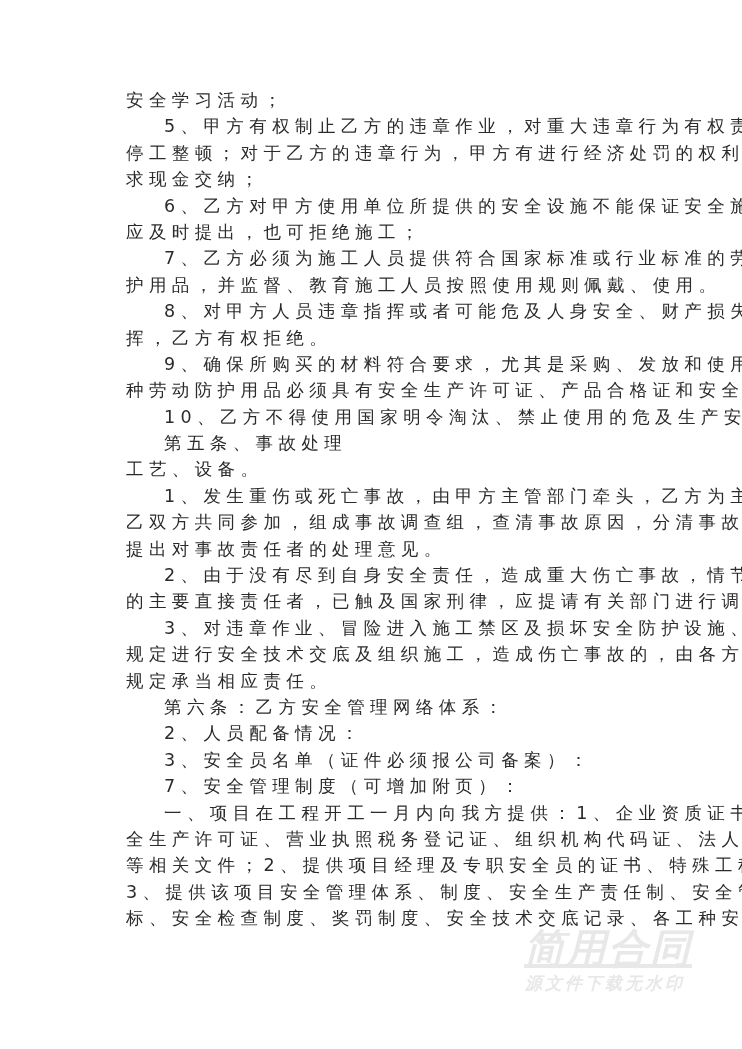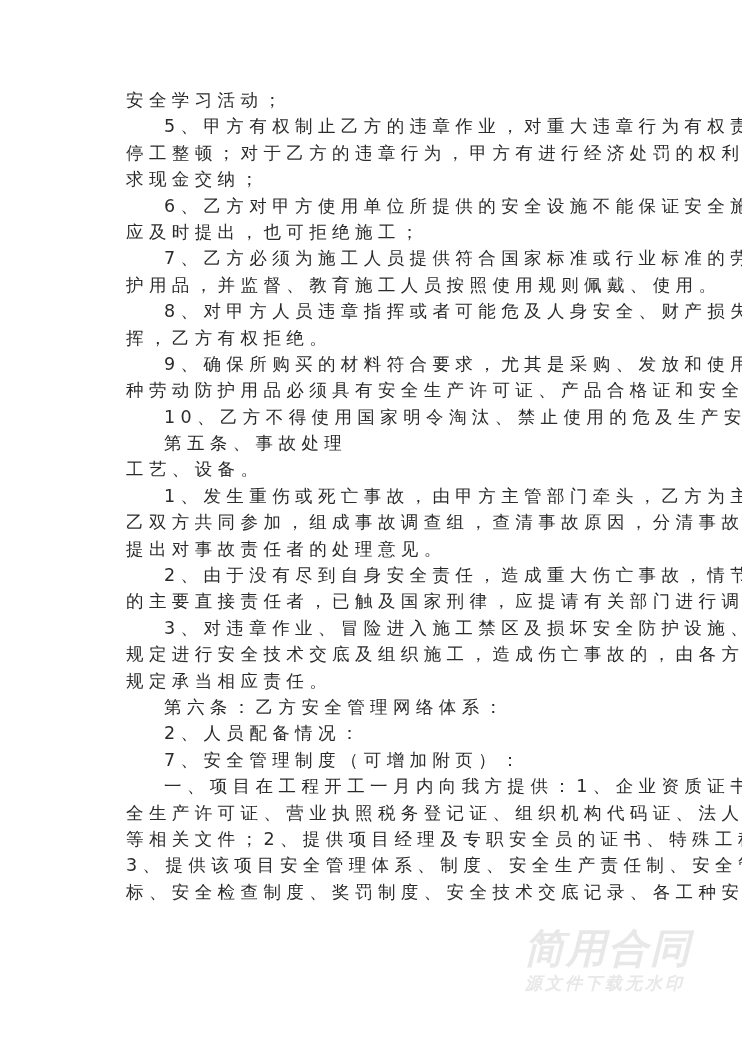--- a/index.html
+++ b/index.html
@@ -14,21 +14,21 @@
       font-size: 17.5px;
       line-height: 26.4px;
       color: #2b2b2b;
       letter-spacing: 5.4px;
     }
     .line { white-space: nowrap; height: 26.4px; }
     .indent { padding-left: 38px; }
     .wm1 {
       position: absolute; left: 512px; top: 921px;
       font-family: "DejaVu Sans", sans-serif; font-weight: bold; font-style: italic;
-      font-size: 40px; letter-spacing: 2px; color: #e6e6e6; opacity: 0.9;
+      font-size: 40px; letter-spacing: 2px; color: #e6e6e6; opacity: 0.9; text-decoration: underline;
     }
     .wm2 {
       position: absolute; left: 513px; top: 972px;
       font-family: "DejaVu Sans", sans-serif; font-weight: bold; font-style: italic;
       font-size: 17px; letter-spacing: 3px; color: #e8e8e8;
     }
   </style>
 </head>
 <body>
 
@@ -52,20 +52,21 @@
       <div class="line indent">1、发生重伤或死亡事故，由甲方主管部门牵头，乙方为主，甲</div>
       <div class="line">乙双方共同参加，组成事故调查组，查清事故原因，分清事故责任，</div>
       <div class="line">提出对事故责任者的处理意见。</div>
       <div class="line indent">2、由于没有尽到自身安全责任，造成重大伤亡事故，情节严重</div>
       <div class="line">的主要直接责任者，已触及国家刑律，应提请有关部门进行调查处理。</div>
       <div class="line indent">3、对违章作业、冒险进入施工禁区及损坏安全防护设施、不按</div>
       <div class="line">规定进行安全技术交底及组织施工，造成伤亡事故的，由各方按法律</div>
       <div class="line">规定承当相应责任。</div>
       <div class="line indent">第六条：乙方安全管理网络体系：</div>
       <div class="line indent">2、人员配备情况：</div>
+      <div class="line indent">3、安全员名单（证件必须报公司备案）：</div>
       <div class="line indent">7、安全管理制度（可增加附页）：</div>
       <div class="line indent">一、项目在工程开工一月内向我方提供：1、企业资质证书、安</div>
       <div class="line">全生产许可证、营业执照税务登记证、组织机构代码证、法人委托书</div>
       <div class="line">等相关文件；2、提供项目经理及专职安全员的证书、特殊工种证件；</div>
       <div class="line">3、提供该项目安全管理体系、制度、安全生产责任制、安全管理目</div>
       <div class="line">标、安全检查制度、奖罚制度、安全技术交底记录、各工种安全操作</div>
     </div>
   <div class="wm1">简用合同</div>
   <div class="wm2">源文件下载无水印</div>
 </div>

